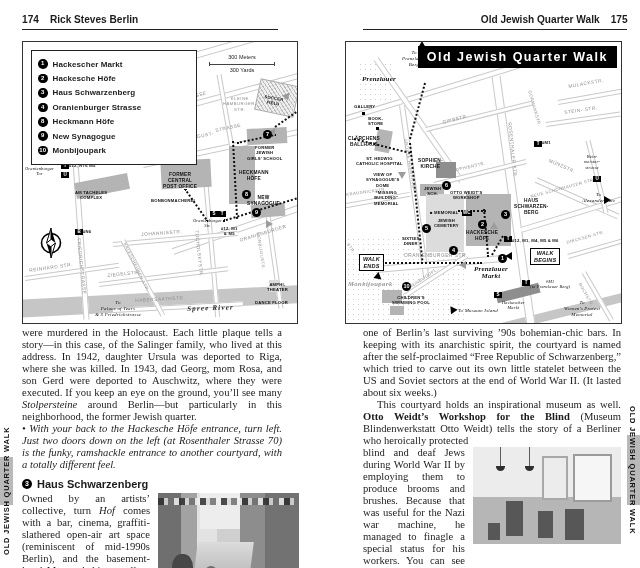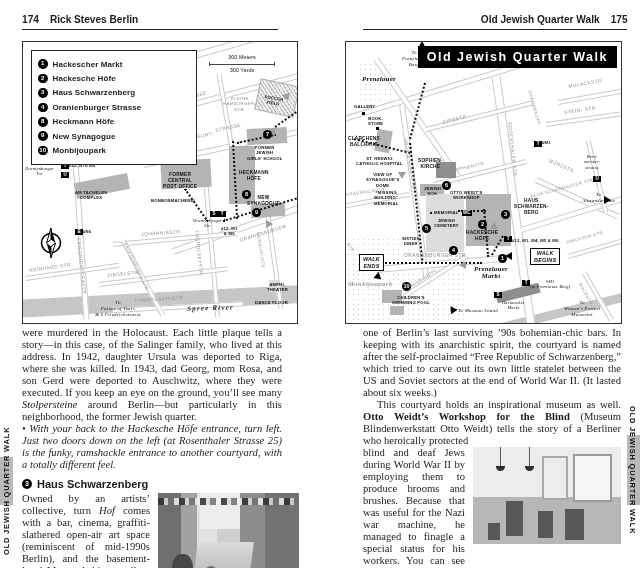--- a/index.html
+++ b/index.html
@@ -374,21 +374,21 @@
       <div class="arr" style="left: 56px; top: 126px; transform: rotate(90deg);"></div>
       <div class="arr blk" style="left: 166px; top: 210px; transform: rotate(180deg);"></div>
       <div class="arr blk" style="left: 30px; top: 229px; transform: rotate(40deg);"></div>
       <div class="arr blk" style="left: 258px; top: 154px; transform: rotate(0deg);"></div>
       <div class="arr blk" style="left: 76px; top: 2px; transform: rotate(-90deg);"></div>
       <div class="arr blk" style="left: 108px; top: 262px; transform: rotate(115deg);"></div>
     </div>
 
   <div class="textcol textcol-left">
     <p class="body-p"><span>were murdered in the Holocaust. Each little plaque tells a story—in this case, of the Salinger family, who lived at this address. In 1942, daughter Ursula was deported to Riga, where she was killed. In 1943, dad Georg, mom Rosa, and son Gerd were deported to Auschwitz, where they were executed. If you keep an eye on the ground, you’ll see many </span><span style="font-style: italic;">Stolpersteine</span><span> around Berlin—but particularly in this neighborhood, the former Jewish quarter.</span></p>
-    <p class="body-p bullet"><span style="font-style: italic;">• With your back to the Hackesche Höfe entrance, turn left. Just two doors down on the left (at Rosenthaler Strasse 25) is the funky, ramshackle entrance to another courtyard, with a totally different feel.</span></p>
+    <p class="body-p bullet"><span style="font-style: italic;">• With your back to the Hackesche Höfe entrance, turn left. Just two doors down on the left (at Rosenthaler Strasse 70) is the funky, ramshackle entrance to another courtyard, with a totally different feel.</span></p>
     <div class="sec-head">
       <span class="sec-num">3</span>
       <span>Haus Schwarzenberg</span>
     </div>
     <div class="row">
       <p class="body-p col col-l"><span>Owned by an artists’ collective, turn </span><span style="font-style: italic;">Hof</span><span> comes with a bar, cinema, graffiti-slathered open-air art space (reminiscent of mid-1990s Berlin), and the basement-level Monsterkabinett gallery (with far-out hydro-powered art). Its Café Cinema is</span></p>
       <div class="photo photo-alley">
         <div class="alley-sky"></div>
         <div class="alley-flags"></div>
         <div class="alley-ground"></div>

